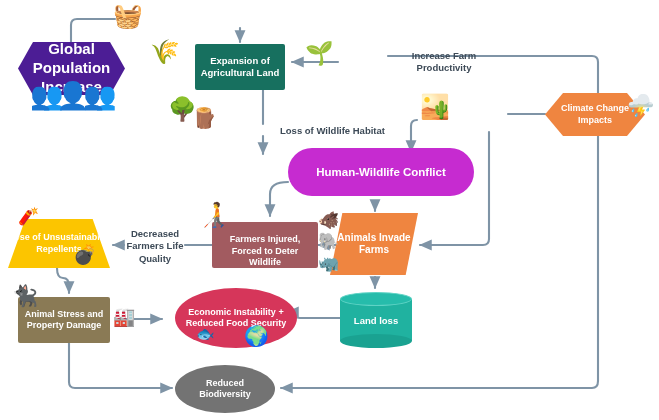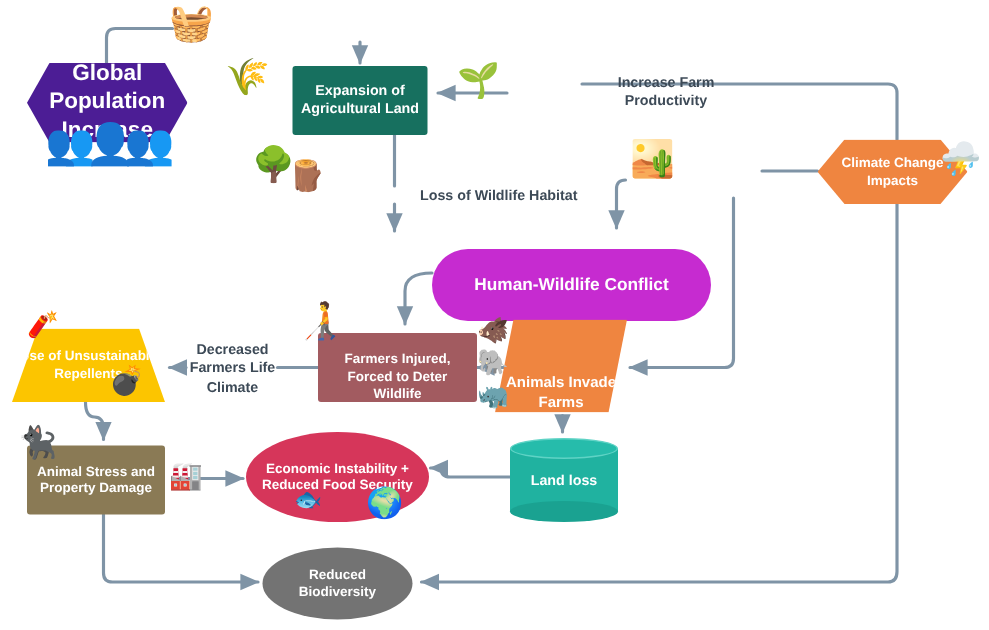--- a/index.html
+++ b/index.html
@@ -10,21 +10,21 @@
 
   .node{position:absolute;display:flex;align-items:center;justify-content:center;
         text-align:center;color:#ffffff;font-weight:bold;line-height:1.25;
         box-sizing:border-box;}
   .node span{display:block;padding:0 4px;}
 
   
   .hex{clip-path:polygon(14% 0,86% 0,100% 50%,86% 100%,14% 100%,0 50%);}
   .diamondhex{clip-path:polygon(18% 0,82% 0,100% 50%,82% 100%,18% 100%,0 50%);}
   .trap{clip-path:polygon(17% 0,83% 0,100% 100%,0 100%);}
-  .para{clip-path:polygon(14% 0,100% 0,86% 100%,0 100%);align-items:flex-end;}
+  .para{clip-path:polygon(14% 0,100% 0,86% 100%,0 100%);}
   .rect{border-radius:2px;}
   .pill{border-radius:26px;}
   .ellipse{border-radius:50%;}
 
   
   .cyl{position:absolute;}
   .cyl .body{position:absolute;left:0;right:0;top:7px;bottom:7px;background:#20b2a0;}
   .cyl .top{position:absolute;left:0;right:0;top:0;height:14px;border-radius:50%;
             background:#26bcab;border:1px solid #5fd3c5;box-sizing:border-box;}
   .cyl .bot{position:absolute;left:0;right:0;bottom:0;height:14px;border-radius:50%;
@@ -102,21 +102,21 @@
   <div class="emoji" style="left:192px;top:108px;font-size:20px;">🪵</div>
   <div class="emoji" style="left:305px;top:42px;font-size:23px;">🌱</div>
 
   <div class="node diamondhex" style="left:545px;top:93px;width:100px;height:43px;background:#ef8540;font-size:9px;">
     <span>Climate Change Impacts</span>
   </div>
   <div class="emoji" style="left:627px;top:95px;font-size:22px;">⛈️</div>
 
   <div class="emoji" style="left:420px;top:95px;font-size:24px;">🏜️</div>
 
-  <div class="node pill" style="left:288px;top:166px;width:186px;height:48px;background:#c62bd0;font-size:11.5px;">
+  <div class="node pill" style="left:288px;top:148px;width:186px;height:48px;background:#c62bd0;font-size:11.5px;">
     <span>Human-Wildlife Conflict</span>
   </div>
 
   <div class="node rect" style="left:212px;top:222px;width:106px;height:46px;background:#a25b60;font-size:9px;align-items:flex-end;">
     <span>Farmers Injured, Forced to Deter Wildlife</span>
   </div>
   <div class="emoji" style="left:199px;top:203px;font-size:24px;">🧑‍🦯</div>
 
   <div class="node para" style="left:330px;top:213px;width:88px;height:62px;background:#ef8540;font-size:10px;">
     <span>Animals Invade Farms</span>
@@ -128,21 +128,21 @@
   </div>
   <div class="emoji" style="left:18px;top:208px;font-size:17px;">🧨</div>
   <div class="emoji" style="left:73px;top:245px;font-size:19px;">💣</div>
 
   <div class="node rect" style="left:18px;top:297px;width:92px;height:46px;background:#8a7a55;font-size:9px;">
     <span>Animal Stress and Property Damage</span>
   </div>
   <div class="emoji" style="left:12px;top:285px;font-size:21px;">🐈‍⬛</div>
   <div class="emoji" style="left:113px;top:308px;font-size:18px;">🏭</div>
 
-  <div class="node ellipse" style="left:164px;top:288px;width:122px;height:60px;background:#d6365a;font-size:9px;">
+  <div class="node ellipse" style="left:175px;top:288px;width:122px;height:60px;background:#d6365a;font-size:9px;">
     <span>Economic Instability + Reduced Food Security</span>
   </div>
   <div class="emoji" style="left:196px;top:326px;font-size:15px;">🐟</div>
   <div class="emoji" style="left:244px;top:326px;font-size:20px;">🌍</div>
 
   <div class="cyl" style="left:340px;top:292px;width:72px;height:56px;">
     <div class="body"></div>
     <div class="bot"></div>
     <div class="top"></div>
     <div class="lbl" style="font-size:9.5px;">
@@ -154,15 +154,15 @@
     <span>Reduced Biodiversity</span>
   </div>
 
   <div class="emoji" style="left:113px;top:4px;font-size:24px;">🧺</div>
 
   <div class="edge-label" style="left:385px;top:50px;width:118px;font-size:9.5px;">Increase Farm Productivity</div>
 
   <div class="edge-label" style="left:236px;top:125px;width:110px;font-size:9.5px;text-align:left;margin-left:44px;">Loss of Wildlife Habitat</div>
 
 
-  <div class="edge-label" style="left:120px;top:228px;width:70px;font-size:9.5px;">Decreased Farmers Life Climate</div>
+  <div class="edge-label" style="left:120px;top:228px;width:70px;font-size:9.5px;">Decreased Farmers Life Quality</div>
 
 </div>
 
 </body></html>

